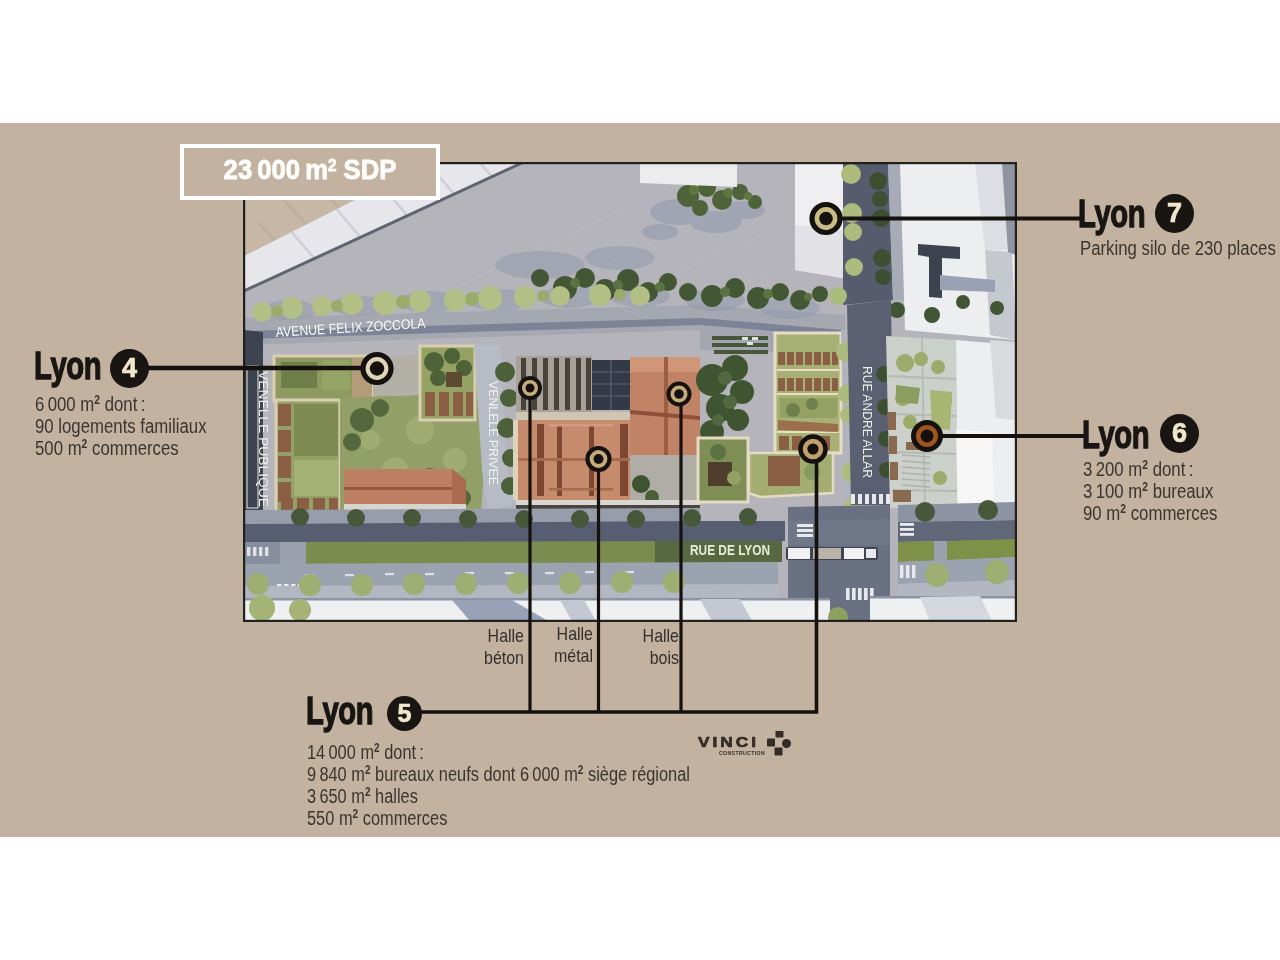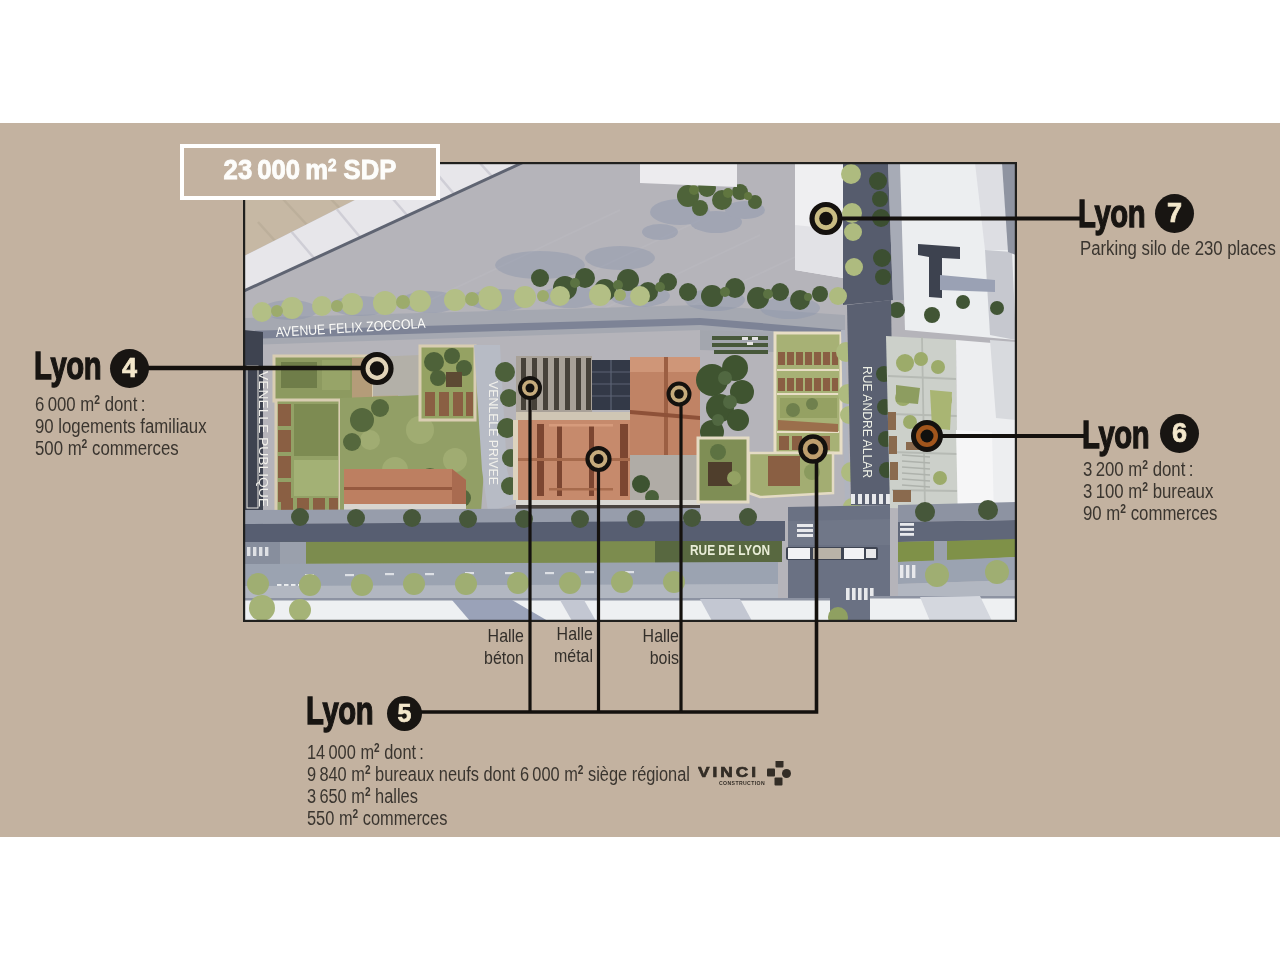--- a/index.html
+++ b/index.html
@@ -666,21 +666,21 @@
 <div class="badge" style="left:387px;top:696px;width:35px;height:35px;font-size:25px;line-height:35px;">5</div>
 
 <div class="abs body-txt" style="left:307px;top:741px;transform:scaleX(.84);">14 000 m<sup>2</sup> dont :<br>9 840 m<sup>2</sup> bureaux neufs dont 6 000 m<sup>2</sup> siège régional<br>3 650 m<sup>2</sup> halles<br>550 m<sup>2</sup> commerces</div>
 
 <div class="abs halle" style="left:444px;top:625px;width:80px;">Halle<br>béton</div>
 
 <div class="abs halle" style="left:513px;top:623px;width:80px;">Halle<br>métal</div>
 
 <div class="abs halle" style="left:599px;top:625px;width:80px;">Halle<br>bois</div>
 
-<div class="abs" style="left:698px;top:761px;width:100px;height:30px;">
+<div class="abs" style="left:698px;top:731px;width:100px;height:30px;">
 <svg width="100" height="30" viewBox="0 0 100 30">
 <text x="0" y="16" font-family="Liberation Sans" font-weight="bold" font-size="15" letter-spacing="2.6" fill="#332d26" stroke="#332d26" stroke-width="0.7" textLength="61" lengthAdjust="spacingAndGlyphs">VINCI</text>
 <text x="21" y="23.5" font-family="Liberation Sans" font-weight="bold" font-size="5.2" letter-spacing="0.4" fill="#332d26" textLength="46" lengthAdjust="spacingAndGlyphs">CONSTRUCTION</text>
 <g fill="#332d26">
 <rect x="77.5" y="-1.5" width="8" height="8" rx="1"></rect>
 <rect x="69" y="7.5" width="8" height="8" rx="1"></rect>
 <circle cx="88.5" cy="12.5" r="4.5"></circle>
 <rect x="76.5" y="16.5" width="8" height="8" rx="1"></rect>
 </g>
 </svg>

